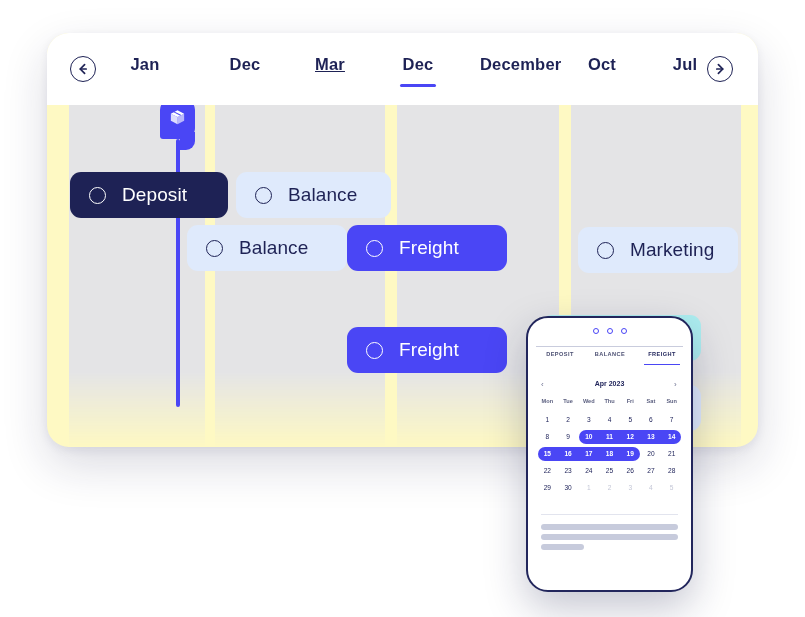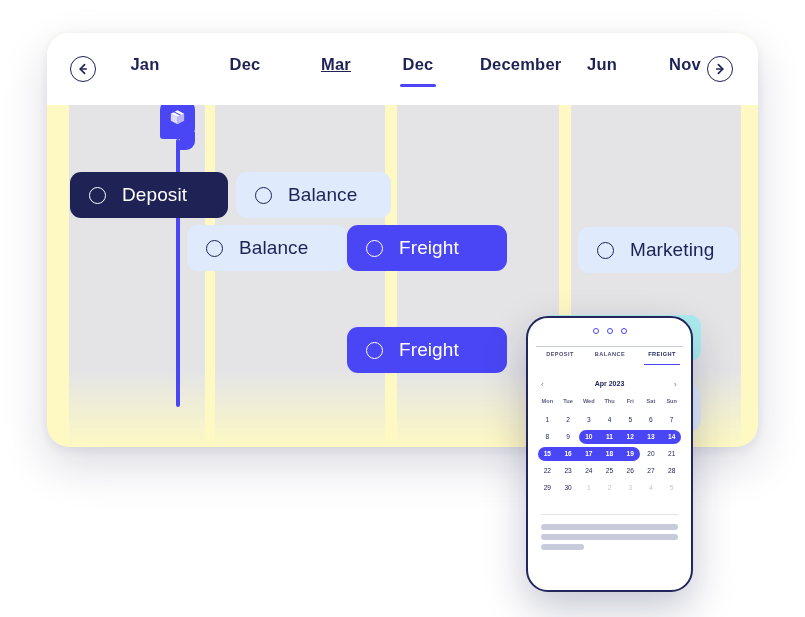--- a/index.html
+++ b/index.html
@@ -157,25 +157,25 @@
     </div>
     <div class="nav-arrow" id="next-month">
       <svg width="16" height="16" viewBox="0 0 16 16">
         <path d="M6.4 3.6 L10.8 8 L6.4 12.4" fill="none" stroke="#1e2255" stroke-width="1.7" stroke-linecap="round" stroke-linejoin="round"></path>
         <path d="M10.6 8 H4.8" fill="none" stroke="#1e2255" stroke-width="1.7" stroke-linecap="round"></path>
       </svg>
     </div>
     <div id="month-tabs">
         <div class="month-tab" style="left: 68px; width: 60px;">Jan</div>
         <div class="month-tab" style="left: 168px; width: 60px;">Dec</div>
-        <div class="month-tab" style="left: 259px; width: 60px; text-decoration: underline;">Mar</div>
+        <div class="month-tab" style="left: 253px; width: 60px; text-decoration: underline;">Mar</div>
         <div class="month-tab active" style="left: 341px; width: 60px;">Dec</div>
         <div class="month-tab" style="left: 433px; width: 60px;">December</div>
-        <div class="month-tab" style="left: 525px; width: 60px;">Jun</div>
-        <div class="month-tab" style="left: 608px; width: 60px;">Nov</div>
+        <div class="month-tab" style="left: 525px; width: 60px;">Oct</div>
+        <div class="month-tab" style="left: 608px; width: 60px;">Jul</div>
       </div>
   </div>
 
   <div id="gantt-body">
     <div id="col-stripes">
         <div class="col-stripe" style="left: 22px; width: 136px;"></div>
         <div class="col-stripe" style="left: 168px; width: 170px;"></div>
         <div class="col-stripe" style="left: 350px; width: 162px;"></div>
         <div class="col-stripe" style="left: 524px; width: 170px;"></div>
       </div>

